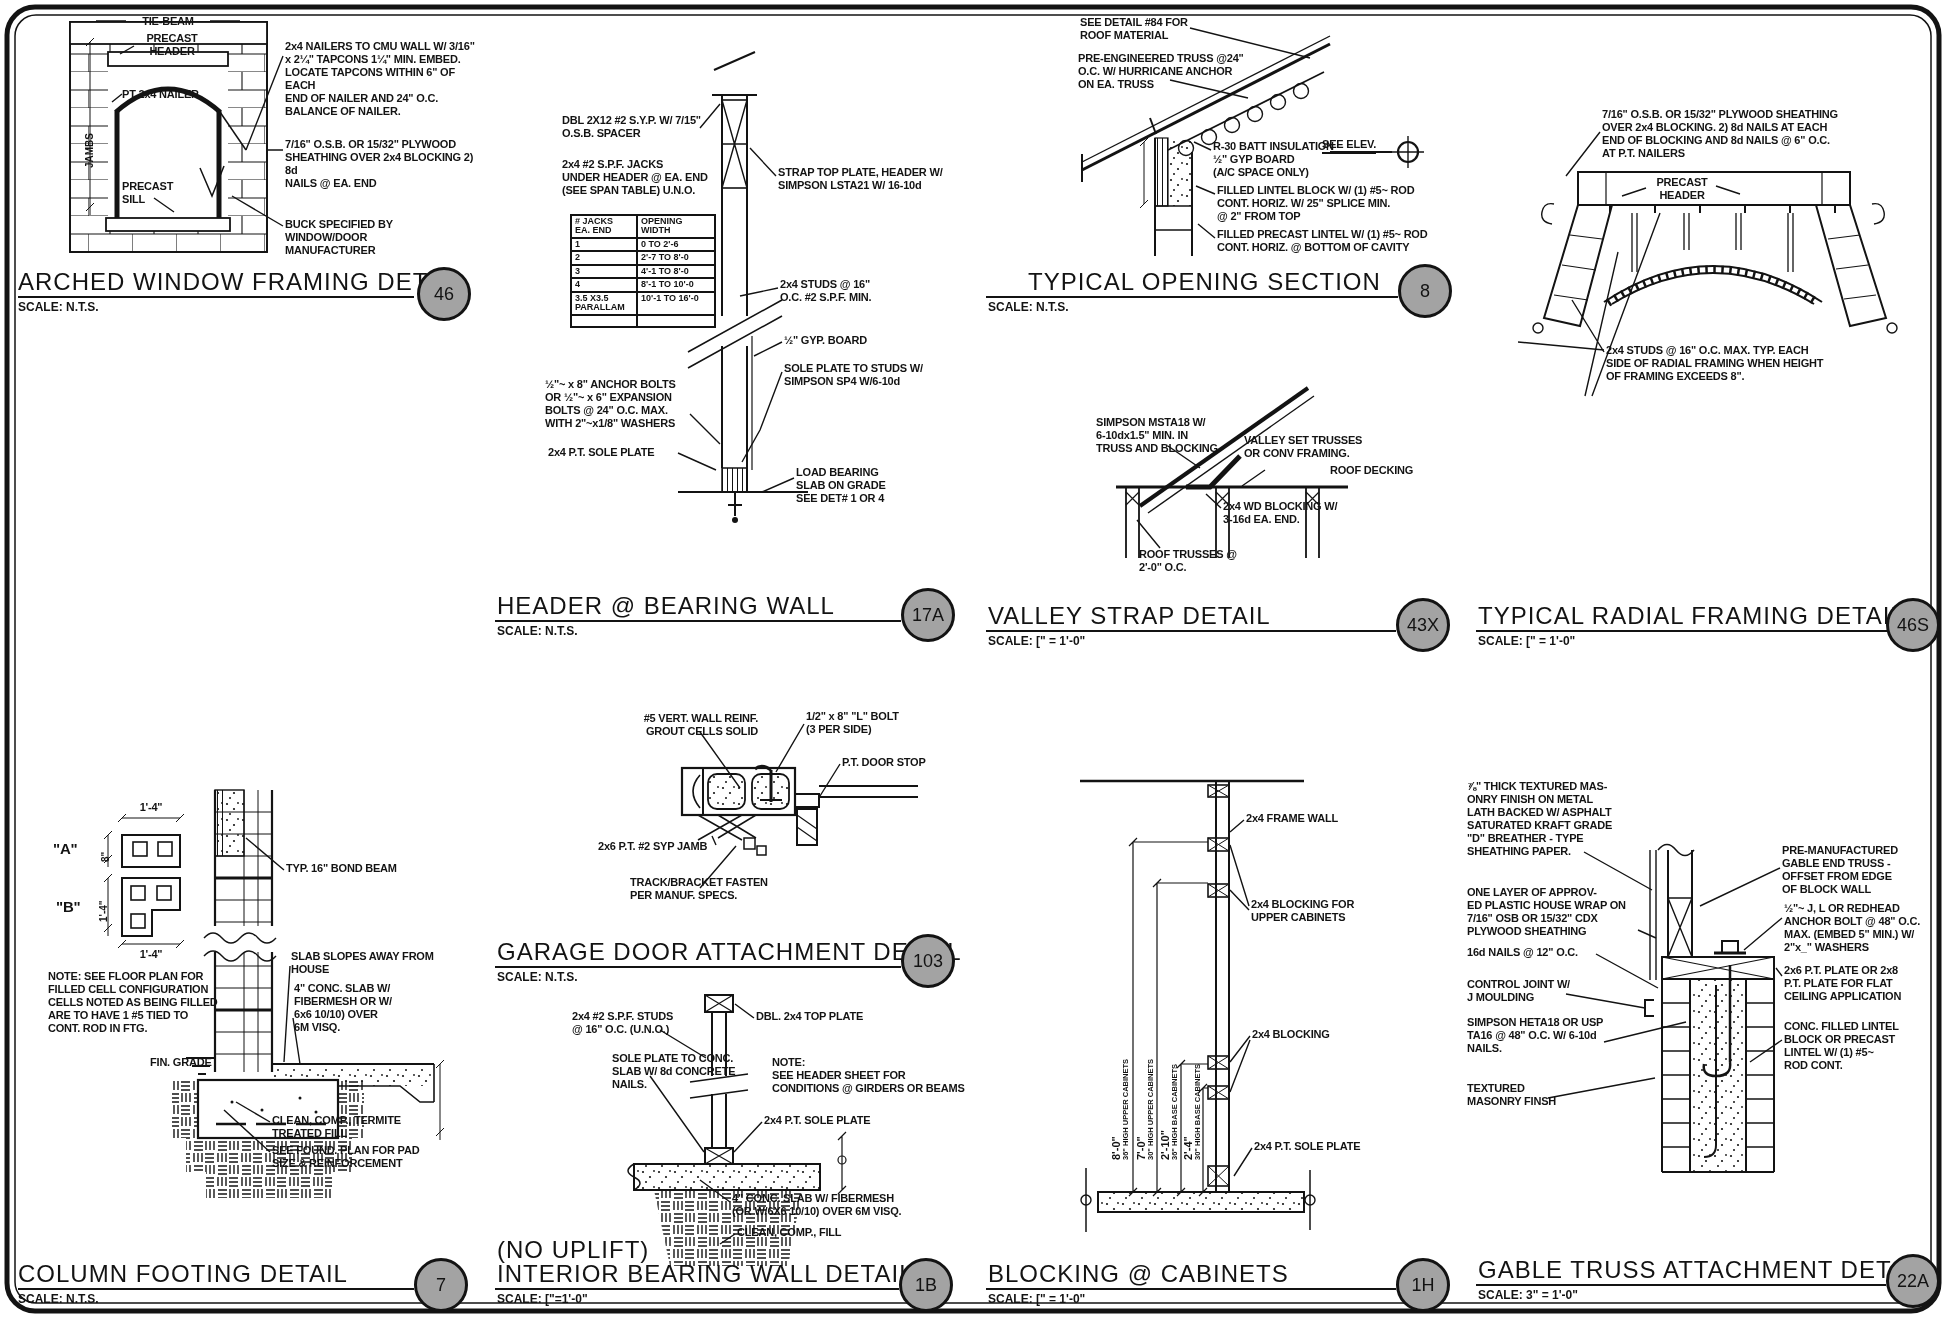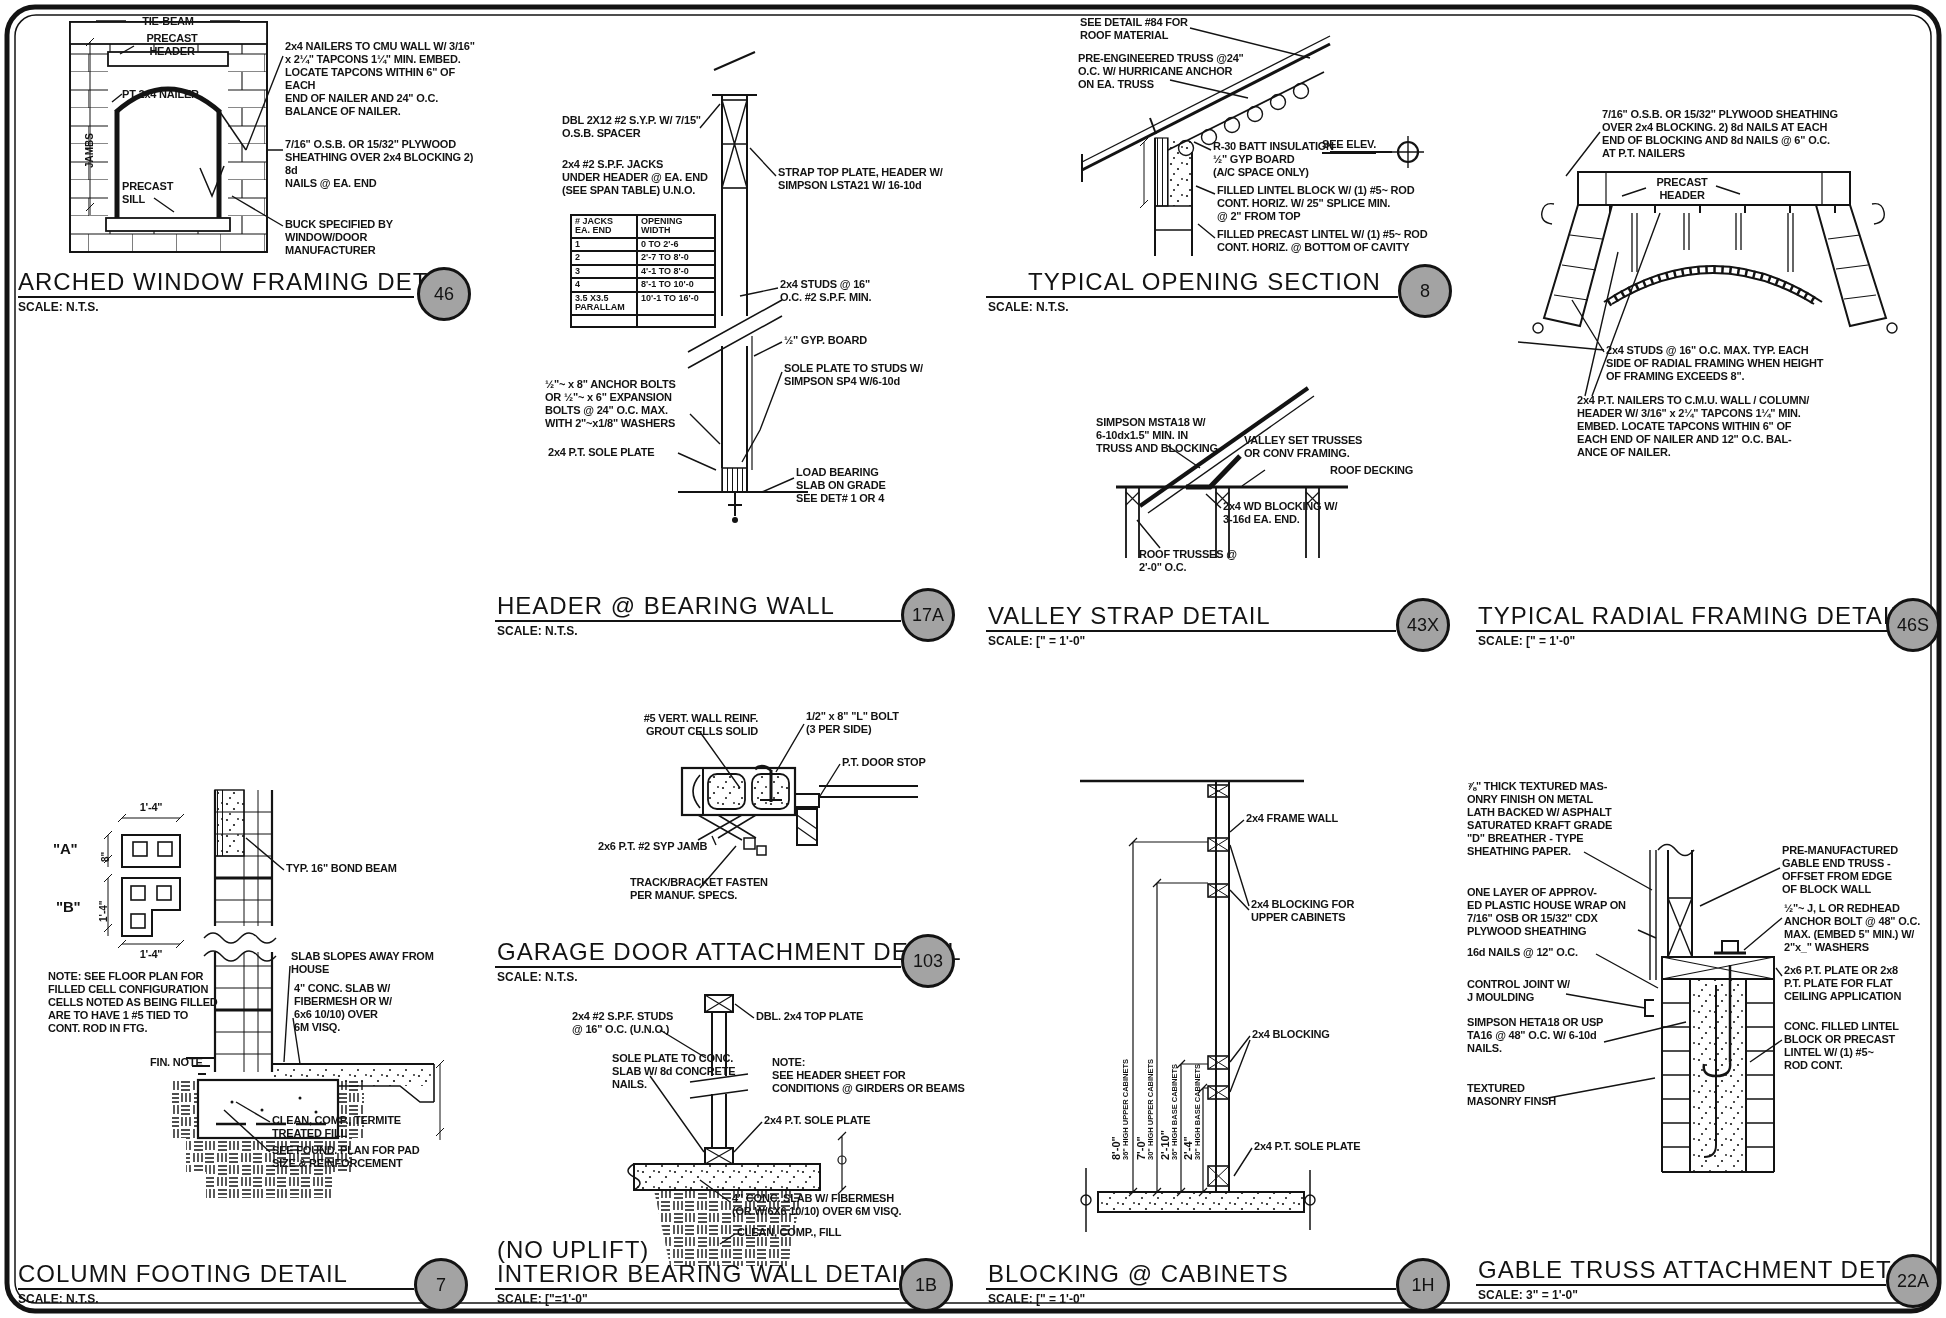--- a/index.html
+++ b/index.html
@@ -381,25 +381,20 @@
 
 <div class="note" style="left:1602px;top:108px;width:265px;">7/16" O.S.B. OR 15/32" PLYWOOD SHEATHING
 OVER 2x4 BLOCKING. 2) 8d NAILS AT EACH
 END OF BLOCKING AND 8d NAILS @ 6" O.C.
 AT P.T. NAILERS</div>
 <div class="note ctr" style="left:1648px;top:176px;width:68px;">PRECAST
 HEADER</div>
 <div class="note" style="left:1606px;top:344px;width:255px;">2x4 STUDS @ 16" O.C. MAX. TYP. EACH
 SIDE OF RADIAL FRAMING WHEN HEIGHT
 OF FRAMING EXCEEDS 8".</div>
-<div class="note" style="left:1577px;top:394px;width:260px;">2x4 P.T. NAILERS TO C.M.U. WALL / COLUMN/
-HEADER W/ 3/16" x 2¼" TAPCONS 1¼" MIN.
-EMBED. LOCATE TAPCONS WITHIN 6" OF
-EACH END OF NAILER AND 12" O.C. BAL-
-ANCE OF NAILER.</div>
 <div class="dtitle" style="left:1478px;top:604px;">TYPICAL RADIAL FRAMING DETAIL</div>
 <div class="rule" style="left:1476px;top:630px;width:412px;"></div>
 <div class="dscale" style="left:1478px;top:635px;">SCALE: [" = 1'-0"</div>
 <div class="badge" style="left:1886px;top:598px;">46S</div>
 
 <div class="note" style="left:53px;top:840px;font-size:15px;">"A"</div>
 <div class="note" style="left:56px;top:898px;font-size:15px;">"B"</div>
 <div class="note ctr" style="left:122px;top:801px;width:58px;">1'-4"</div>
 <div class="rot" style="left:100px;top:862px;">8"</div>
 <div class="rot" style="left:98px;top:922px;">1'-4"</div>
@@ -409,21 +404,21 @@
 CELLS NOTED AS BEING FILLED
 ARE TO HAVE 1 #5 TIED TO
 CONT. ROD IN FTG.</div>
 <div class="note nw" style="left:286px;top:862px;">TYP. 16" BOND BEAM</div>
 <div class="note" style="left:291px;top:950px;width:165px;">SLAB SLOPES AWAY FROM
 HOUSE</div>
 <div class="note" style="left:294px;top:982px;width:120px;">4" CONC. SLAB W/
 FIBERMESH OR W/
 6x6 10/10) OVER
 6M VISQ.</div>
-<div class="note nw" style="left:150px;top:1056px;">FIN. NOTE</div>
+<div class="note nw" style="left:150px;top:1056px;">FIN. GRADE</div>
 <div class="note" style="left:272px;top:1114px;width:160px;">CLEAN, COMP., TERMITE
 TREATED FILL</div>
 <div class="note" style="left:272px;top:1144px;width:170px;">SEE FOUND. PLAN FOR PAD
 SIZE &amp; REINFORCEMENT</div>
 <div class="dtitle" style="left:18px;top:1262px;">COLUMN FOOTING DETAIL</div>
 <div class="rule" style="left:18px;top:1288px;width:396px;"></div>
 <div class="dscale" style="left:18px;top:1293px;">SCALE: N.T.S.</div>
 <div class="badge" style="left:414px;top:1258px;">7</div>
 
 <div class="note rt" style="left:608px;top:712px;width:150px;">#5 VERT. WALL REINF.

